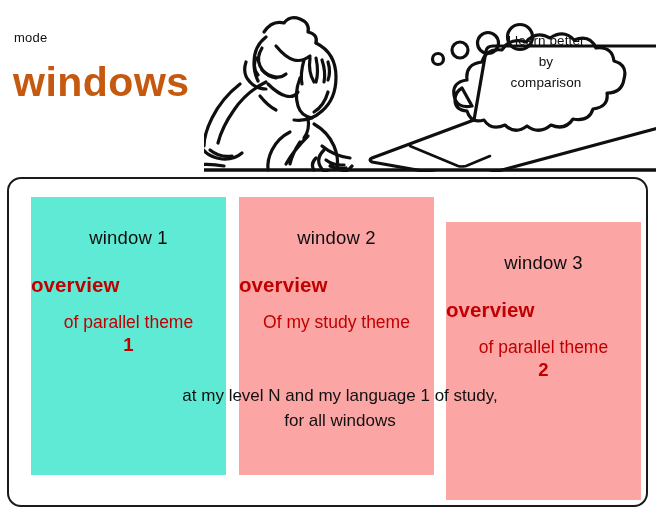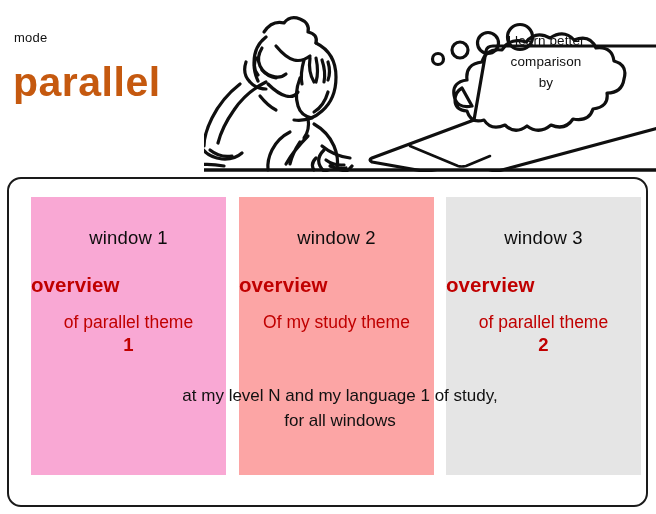--- a/index.html
+++ b/index.html
@@ -122,21 +122,21 @@
     color: #111111;
     line-height: 1.45;
     pointer-events: none;
   }
   #caption span { display: block; padding-left: 21px; }
 </style>
 </head>
 <body>
 
 <div id="mode-label">mode</div>
-<div id="mode-value">parallel</div>
+<div id="mode-value">windows</div>
 
 <div id="illustration">
   <svg viewBox="0 0 452 172" width="452" height="172" xmlns="http://www.w3.org/2000/svg" fill="none" stroke="#0f0f0f" stroke-width="3.2" stroke-linecap="round" stroke-linejoin="round">
 
     <path d="M60 32 q8 -12 20 -9 q6 -8 16 -4 q10 4 8 13 q10 2 8 11"></path>
 
     <path d="M112 43 q20 10 20 34 q0 22 -14 34 q-12 11 -28 9"></path>
     <path d="M62 37 q-12 9 -12 26 q0 10 4 18"></path>
 
     <path d="M72 46 q10 12 18 14 q8 2 16 -4"></path>
@@ -205,44 +205,44 @@
              q-12 9 -22 -1
              q-14 6 -21 -5
              q-13 4 -17 -9
              q-12 -1 -12 -11
              q0 -8 7 -12 Z"></path>
   </svg>
 </div>
 
 <div id="thought-text">
   <span>I learn better</span>
+  <span>by</span>
   <span>comparison</span>
-  <span>by</span>
 </div>
 
 <div id="panel">
 
-  <div class="window-col" id="window-col-1" style="background: #f9a8d4;">
+  <div class="window-col" id="window-col-1" style="background: #5eead4;">
     <div class="window-title">window 1</div>
     <div class="window-overview">overview</div>
     <div class="window-sub">
       <span>of parallel theme</span>
       <span class="num">1</span>
     </div>
   </div>
 
   <div class="window-col" id="window-col-2" style="background: #fca5a5;">
     <div class="window-title">window 2</div>
     <div class="window-overview">overview</div>
     <div class="window-sub">
       <span>Of my study theme</span>
     </div>
   </div>
 
-  <div class="window-col" id="window-col-3" style="background: #e5e5e5;">
+  <div class="window-col" id="window-col-3" style="background: #fca5a5; margin-top: 25px;">
     <div class="window-title">window 3</div>
     <div class="window-overview">overview</div>
     <div class="window-sub">
       <span>of parallel theme</span>
       <span class="num">2</span>
     </div>
   </div>
 
   <div id="caption">
     <span>at my level N and my language 1 of study,</span>

